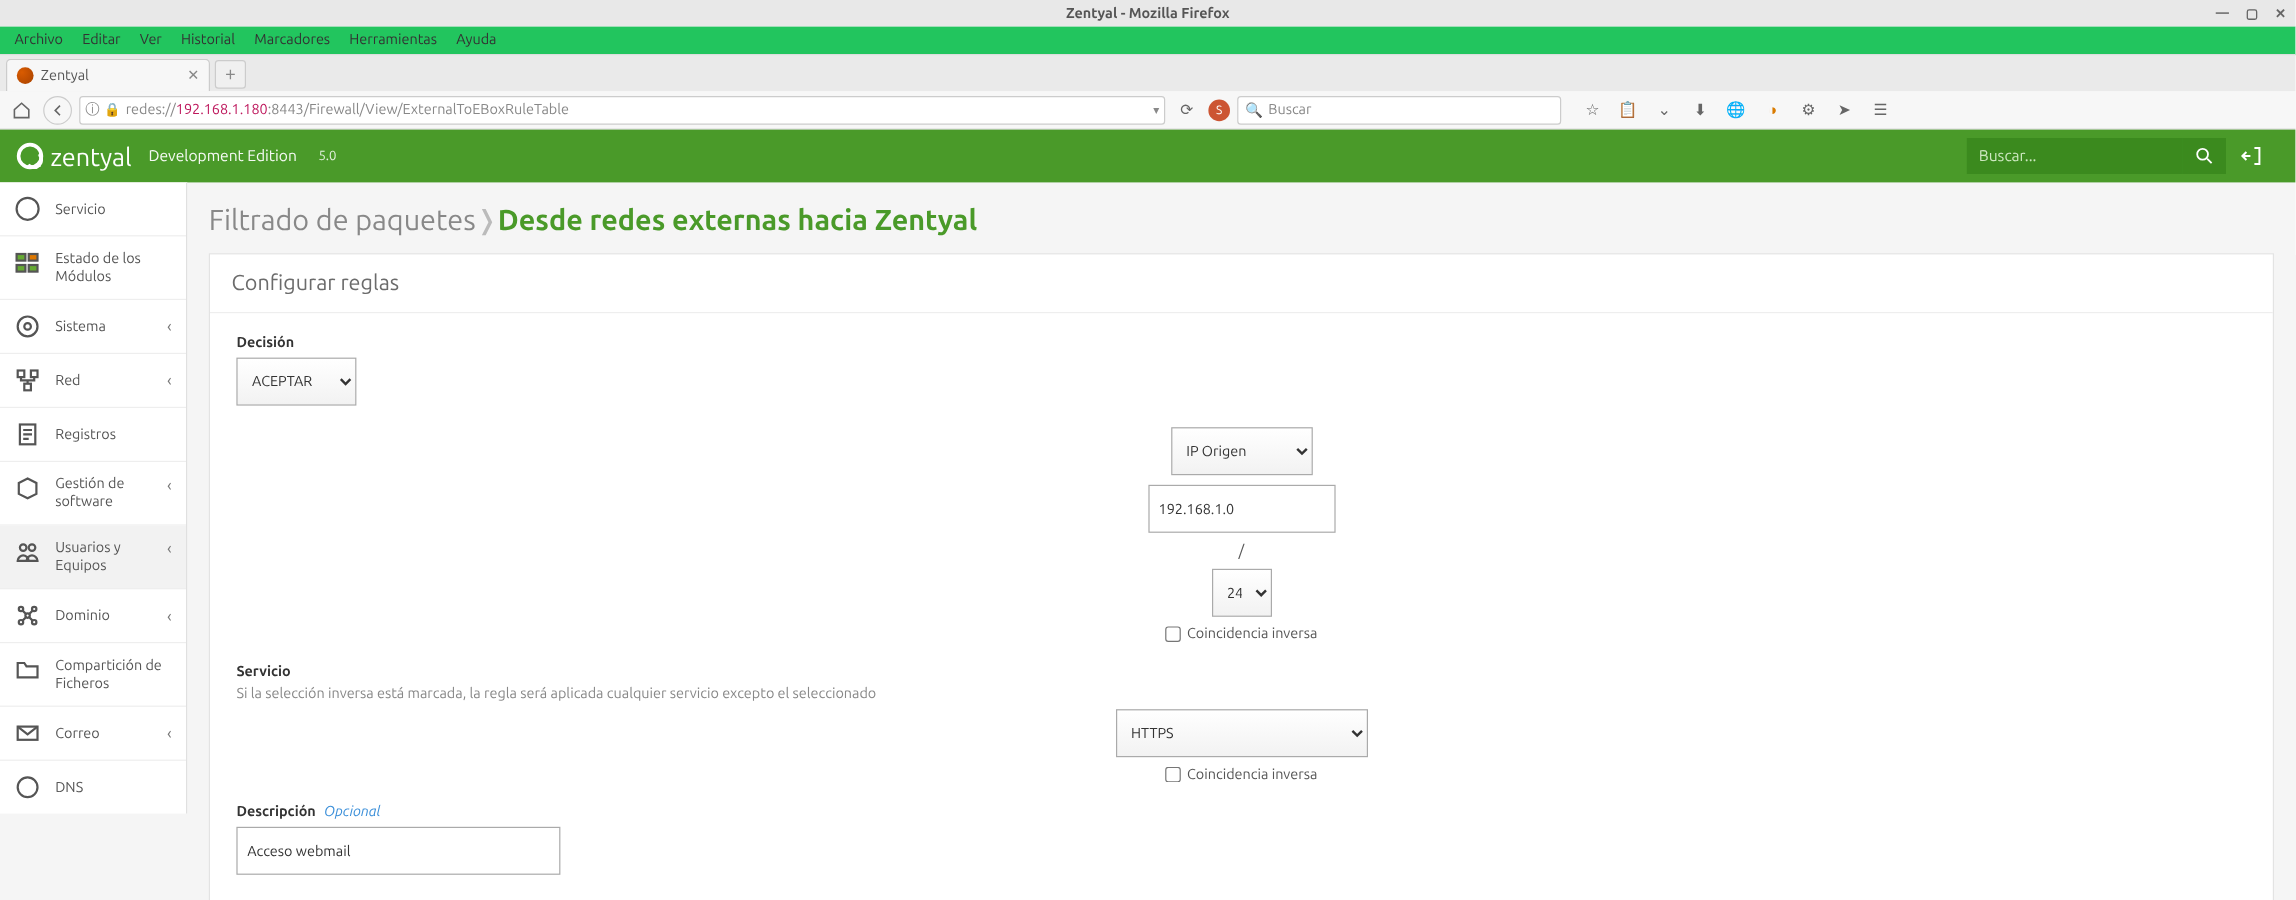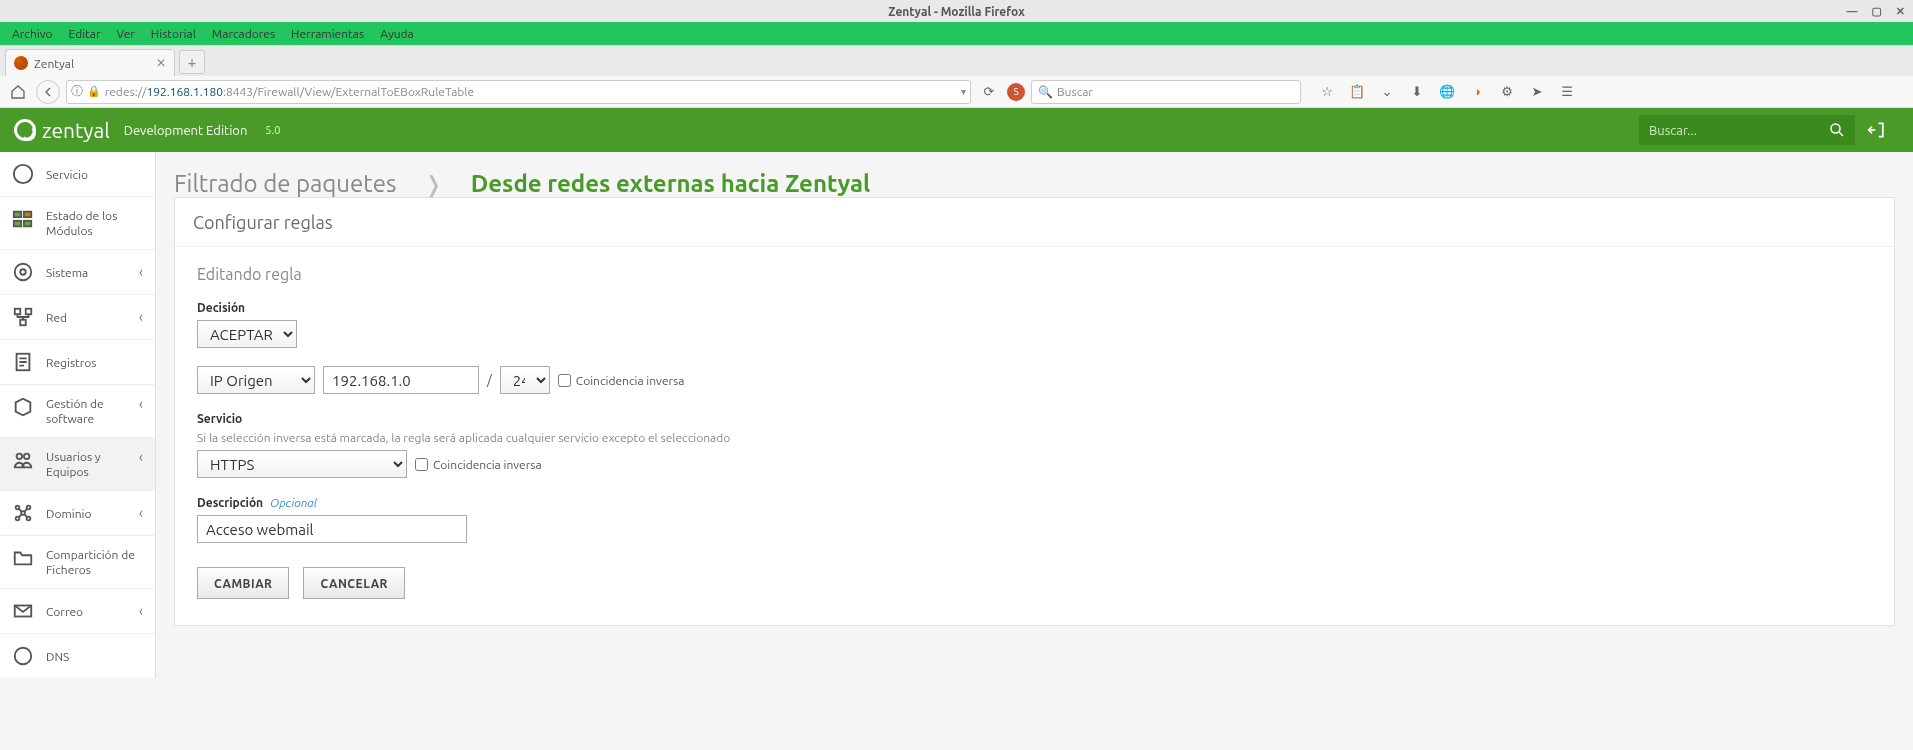--- a/index.html
+++ b/index.html
@@ -21,21 +21,21 @@
 .tab .closetab { margin-left: auto; font-size: 12px; color: #888; cursor: pointer; }
 .newtab { width: 26px; height: 24px; display: flex; align-items: center; justify-content: center; font-size: 16px; color: #888; cursor: pointer; background: #f0f0f0; border: 1px solid #ccc; border-radius: 3px; margin-bottom: 2px; }
 
 
 .navbar { background: #f7f7f7; height: 32px; display: flex; align-items: center; padding: 0 6px; gap: 6px; border-bottom: 1px solid #ddd; }
 .navicon { width: 24px; height: 24px; display: flex; align-items: center; justify-content: center; color: #666; cursor: pointer; border-radius: 3px; }
 .navicon svg { width: 16px; height: 16px; }
 .urlbox { flex: 1; max-width: 905px; height: 24px; border: 1px solid #ccc; border-radius: 3px; background: #fff; display: flex; align-items: center; padding: 0 4px; gap: 4px; font-size: 12px; color: #888; }
 .urlbox .lock { color: #6a6; font-size: 11px; }
 .urlbox .urltext { flex: 1; white-space: nowrap; overflow: hidden; }
-.urlbox .urltext .bold { color: #0c4a6e; }
+.urlbox .urltext .bold { color: #be185d; }
 .urlbox .dd { color: #888; font-size: 10px; }
 .reload { width: 24px; text-align: center; color: #666; cursor: pointer; }
 .noscript { width: 18px; height: 18px; border-radius: 50%; background: #c53; display: flex; align-items: center; justify-content: center; color: #fff; font-size: 10px; }
 .searchbox { width: 270px; height: 24px; border: 1px solid #ccc; border-radius: 3px; background: #fff; display: flex; align-items: center; padding: 0 6px; gap: 4px; font-size: 12px; color: #888; }
 .righticons { display: flex; gap: 10px; margin-left: 10px; align-items: center; color: #666; }
 .righticons .ic { width: 20px; height: 20px; display: flex; align-items: center; justify-content: center; cursor: pointer; }
 
 
 .appheader { background: #4a9a29; height: 44px; display: flex; align-items: center; padding: 0 14px; color: #fff; }
 .brand { display: flex; align-items: center; gap: 6px; }
@@ -57,38 +57,38 @@
 .sidebar { width:156px; background:#fff; border-right:1px solid #e0e0e0; }
 .sbitem { display:flex; align-items:center; gap:12px; padding:11px 12px; border-bottom:1px solid #eee; font-size:12px; color:#555; cursor:pointer; position:relative; }
 .sbitem.tall { align-items:flex-start; }
 .sbitem .sbicon { width:22px; height:22px; display:flex; align-items:center; justify-content:center; flex-shrink:0; }
 .sbitem .sblabel { flex:1; line-height:1.25; }
 .sbitem .chev { font-size:14px; color:#777; }
 .sbitem.active { background:#f2f2f2; }
 
 
 .main { flex:1; padding:18px 18px 30px 18px; }
-.breadcrumb { display:flex; align-items:center; gap:28px; font-size:24px; margin-bottom:0; }
+.breadcrumb { display:flex; align-items:center; gap:0; font-size:24px; margin-bottom:14px; }
 .breadcrumb .bc1 { color:#888; }
 .breadcrumb .bcsep { color:#bbb; font-size:22px; }
 .breadcrumb .bc2 { color:#4a9a29; font-weight:600; }
 
 .panel { background:#fff; border:1px solid #e3e3e3; }
 .panelhead { padding:14px 18px; font-size:18px; color:#6b6b6b; border-bottom:1px solid #eee; }
 .formwrap { padding:18px 22px 26px 22px; }
 .formtitle { font-size:16px; color:#888; margin-bottom:18px; }
 
 .field { margin-bottom:18px; }
 .field .flabel { font-size:12px; font-weight:bold; color:#333; margin-bottom:6px; display:block; }
 .field .fhint { font-size:12px; color:#888; margin:2px 0 6px 0; }
 .optional { color:#3b8fd9; font-style:italic; font-weight:normal; margin-left:4px; font-size:12px; }
 
-select, input[type=text] { height:28px; border:1px solid #aaa; background:linear-gradient(#fff,#f2f2f2); padding:0 8px; font-size:15px; color:#333; }
+select, input[type=text] { height:40px; border:1px solid #aaa; background:linear-gradient(#fff,#f2f2f2); padding:0 8px; font-size:12px; color:#333; }
 input[type=text] { background:#fff; }
-.row { display:flex; align-items:center; gap:8px; }
+.row { display:flex; align-items:center; gap:8px;flex-direction:column; }
 .row .slash { color:#555; }
 .chklabel { display:flex; align-items:center; gap:5px; font-size:12px; color:#555; }
 
 .btnrow { display:flex; gap:14px; margin-top:24px; }
 .btn { height:32px; padding:0 16px; border:1px solid #aaa; background:linear-gradient(#fdfdfd,#e9e9e9); font-size:12px; font-weight:bold; letter-spacing:.5px; color:#444; cursor:pointer; }
 
 
 #sel-decision{width:100px;}
 #sel-origen{width:118px;}
 #inp-ip{width:156px;}
@@ -310,21 +310,20 @@
   <div class="main">
     <div class="breadcrumb">
       <span class="bc1">Filtrado de paquetes</span>
       <span class="bcsep">❭</span>
       <span class="bc2">Desde redes externas hacia Zentyal</span>
     </div>
 
     <div class="panel">
       <div class="panelhead">Configurar reglas</div>
       <div class="formwrap">
-        <div class="formtitle">Editando regla</div>
 
         <div class="field">
           <span class="flabel">Decisión</span>
           <select id="sel-decision">
             <option>ACEPTAR</option>
           </select>
         </div>
 
         <div class="field">
           <div class="row">

